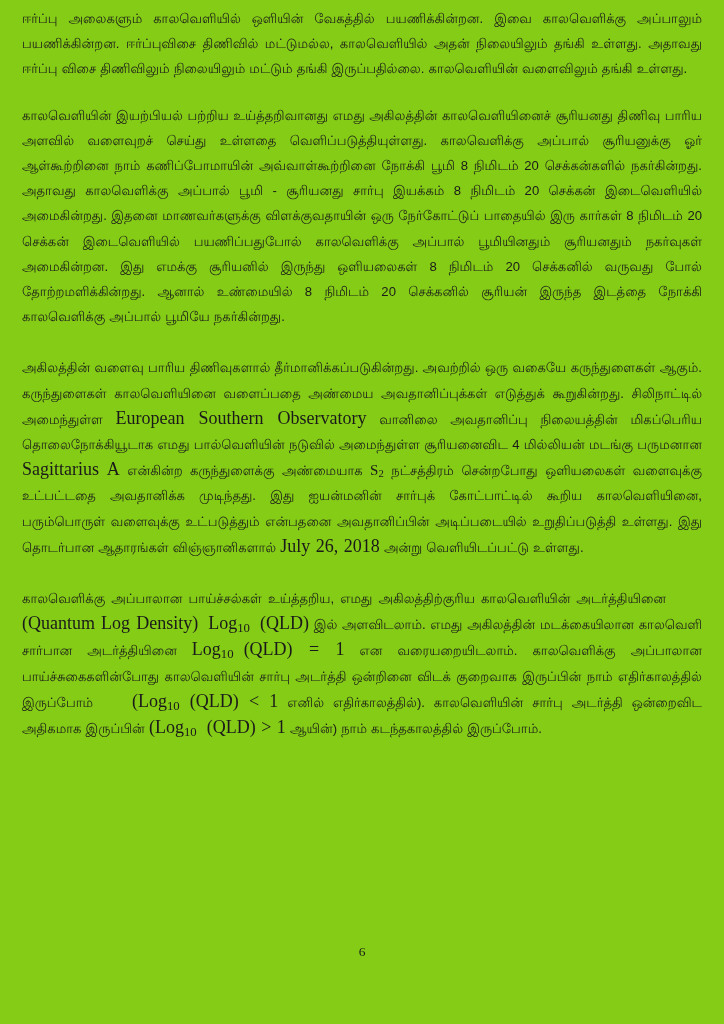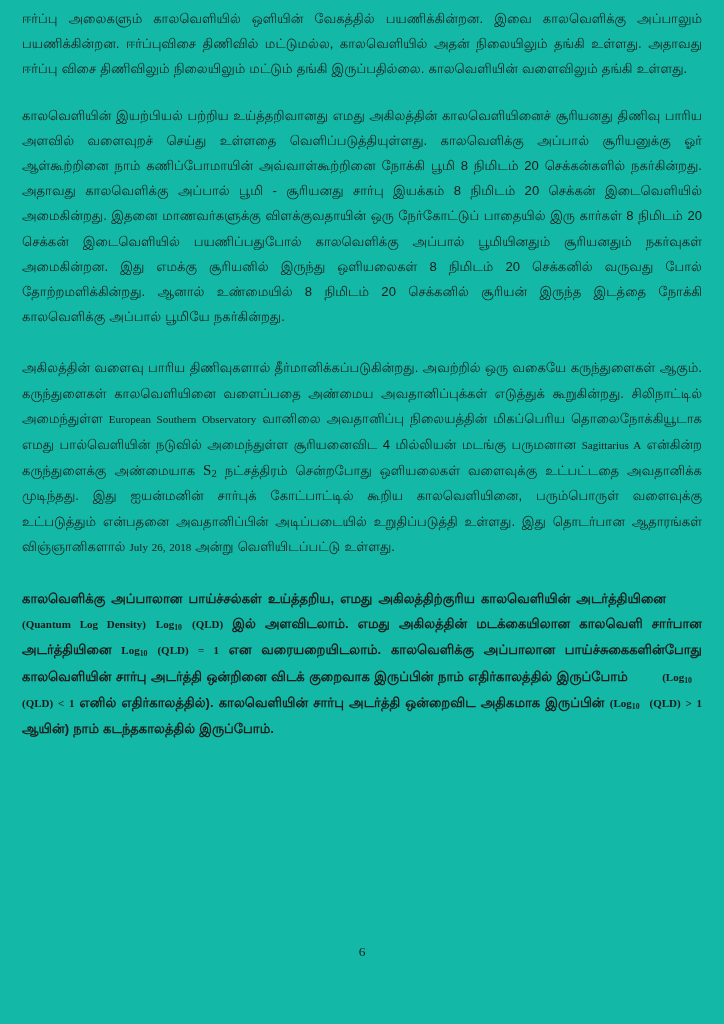--- a/index.html
+++ b/index.html
@@ -14,43 +14,43 @@
     font-family: "Liberation Sans", sans-serif;
     color: #000000;
     overflow: hidden;
   }
   #page {
     position: absolute;
     left: 0;
     top: 0;
     width: 724px;
     height: 1024px;
-    background: #14b8a6;
+    background: #84cc16;
   }
   #content {
     position: absolute;
     left: 22px;
     top: 6px;
     width: 680px;
   }
   .para {
     text-align: justify;
     text-justify: inter-word;
     font-size: 13.1px;
     line-height: 25.2px;
     margin: 0 0 21px 0;
     word-spacing: 0.5px;
     color: #1a1a1a;
     font-family: "Liberation Sans", sans-serif;
   }
-  .para:last-of-type { margin-bottom: 10px; font-weight: bold; }
+  .para:last-of-type { margin-bottom: 10px; }
   .para.gap-before { margin-top: 26px; }
   .serif {
     font-family: "Liberation Serif", serif;
-    font-size: 11px;
+    font-size: 18px;
     word-spacing: 1px;
   }
   .serif-tight {
     font-family: "Liberation Serif", serif;
     font-size: 15px;
   }
   sub {
     font-size: 71%;
     vertical-align: -0.22em;
     line-height: 0;

